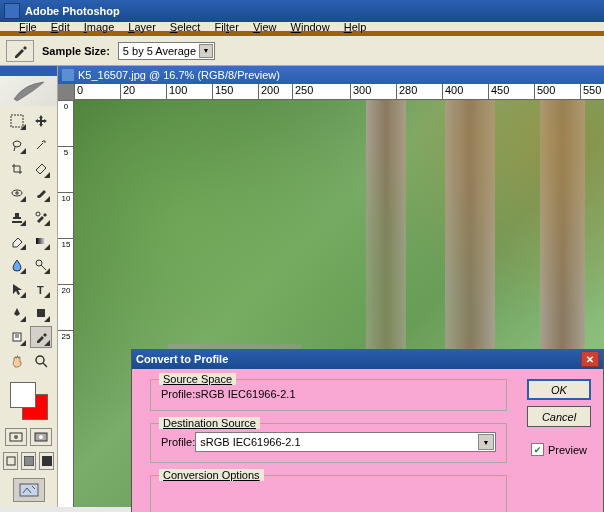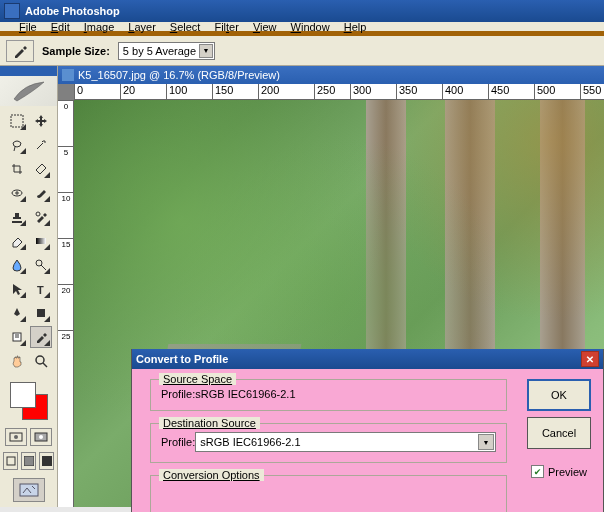--- a/index.html
+++ b/index.html
@@ -42,21 +42,21 @@
 .dialog-title { background: linear-gradient(#2a5fb0,#1a4a90); color:#fff; height:20px; display:flex; align-items:center; justify-content:space-between; padding: 0 4px; font-weight:bold; font-size:12px;}
 .dialog-close { width:18px; height:16px; background:#d04030; color:#fff; display:flex; align-items:center; justify-content:center; font-size:10px; border:1px solid #a03020;}
 .dialog-body { display:flex; padding: 10px 8px 0 18px; gap: 16px; }
 .dialog-left { flex:1; }
 .dialog-right { width: 72px; display:flex; flex-direction:column; gap:6px; align-items:center;}
 .fieldset { border: 1px solid #aca899; padding: 8px 10px 10px 10px; margin-bottom: 12px; position:relative;}
 .fieldset .legend { position:absolute; top:-7px; left:8px; background:#ece9d8; padding: 0 4px; font-size:11px;text-decoration:underline;}
 .profile-row { display:flex; align-items:center; font-size:11px;}
 .profile-select { flex:1; background:#fff; border:1px solid #7a7a7a; height:20px; display:flex; align-items:center; padding: 0 4px; position:relative;}
 .profile-select .dd { position:absolute; right:1px; top:1px; width:16px; height:16px; background:#d4d0c8; border:1px solid #888; display:flex; align-items:center; justify-content:center; font-size:7px;}
-.btn { width: 64px; height: 32px; background:#ece9d8; border: 1px solid #555; font-size:11px; display:flex; align-items:center; justify-content:center; cursor:default;}
+.btn { width: 64px; height: 21px; background:#ece9d8; border: 1px solid #555; font-size:11px; display:flex; align-items:center; justify-content:center; cursor:default;font-style:italic;}
 .btn.default { border: 2px solid #2a5fb0; }
 .chk { display:flex; align-items:center; gap:4px; font-size:11px;}
 .chk-box { width:13px; height:13px; background:#fff; border:1px solid #7a7a7a; display:flex; align-items:center; justify-content:center; font-size:9px; color:#2a7c2a;}
 </style>
 </head>
 <body>
 
 <div class="titlebar">
   <div class="ps-icon"></div>
   <span>Adobe Photoshop</span>
@@ -267,23 +267,23 @@
     <div class="doc-titlebar">
       <div class="doc-icon"></div>
       <span>K5_16507.jpg @ 16.7% (RGB/8/Preview)</span>
     </div>
     <div class="ruler-h">
       <div class="tick" style="left:0px">0</div>
       <div class="tick" style="left:46px">20</div>
       <div class="tick" style="left:92px">100</div>
       <div class="tick" style="left:138px">150</div>
       <div class="tick" style="left:184px">200</div>
-      <div class="tick" style="left:240px">250</div>
+      <div class="tick" style="left:218px">250</div>
       <div class="tick" style="left:276px">300</div>
-      <div class="tick" style="left:322px">350</div>
+      <div class="tick" style="left:322px">280</div>
       <div class="tick" style="left:368px">400</div>
       <div class="tick" style="left:414px">450</div>
       <div class="tick" style="left:460px">500</div>
       <div class="tick" style="left:506px">550</div>
     </div>
     <div class="ruler-v">
       <div class="tick" style="top:0px">0</div>
       <div class="tick" style="top:46px">5</div>
       <div class="tick" style="top:92px">10</div>
       <div class="tick" style="top:138px">15</div>

